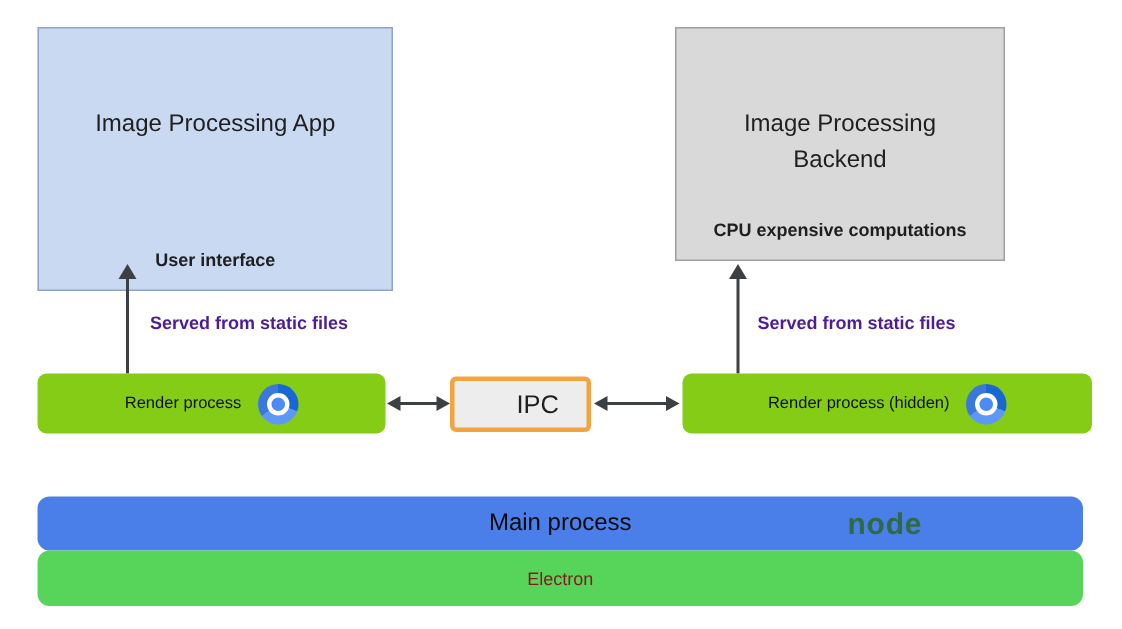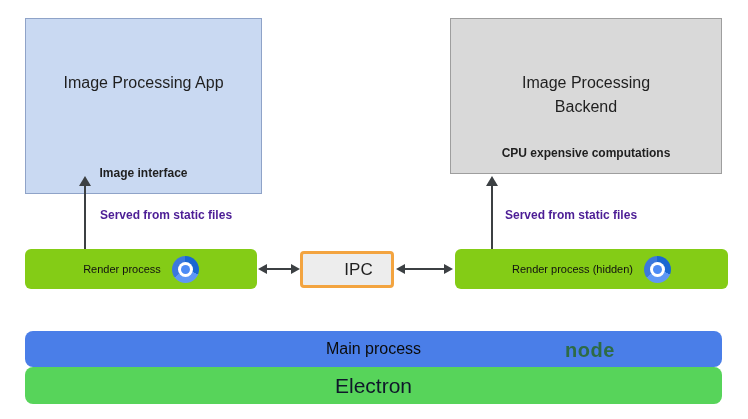--- a/index.html
+++ b/index.html
@@ -4,21 +4,21 @@
 <style>
   * { margin:0; padding:0; box-sizing:border-box; }
   html,body { background:#ffffff; }
   body { font-family:"Liberation Sans", sans-serif; color:#212121; }
 
   .canvas { position:relative; width:748px; height:419px; background:#ffffff; overflow:hidden; }
 
   
   .top-box { position:absolute; display:flex; flex-direction:column; align-items:center; }
   .app-box { left:25px; top:18px; width:237px; height:176px; background:#c9d9f2; border:1px solid #8fa3c8; }
-  .backend-box { left:450px; top:18px; width:272px; height:156px; background:#d9d9d9; border:1px solid #9e9e9e; }
+  .backend-box { left:450px; top:18px; width:220px; height:156px; background:#d9d9d9; border:1px solid #9e9e9e; }
   .box-title { margin-top:52px; font-size:16px; line-height:1.5; text-align:center; max-width:165px; color:#1f1f1f; }
   .box-subtitle { margin-top:auto; margin-bottom:13px; font-size:12px; font-weight:bold; text-align:center; color:#1f1f1f; }
 
   
   .v-line { position:absolute; width:2px; background:#3c4043; }
   .v-head { position:absolute; width:0; height:0; border-left:6px solid transparent; border-right:6px solid transparent; border-bottom:10px solid #3c4043; }
   .arrow-label { position:absolute; font-size:12px; font-weight:bold; color:#4c1d95; white-space:nowrap; }
 
   
   .h-line { position:absolute; height:2px; background:#3c4043; top:268px; }
@@ -39,30 +39,30 @@
   .ipc-box { position:absolute; left:300px; top:251px; width:94px; height:37px; background:#ededed;
              border:3px solid #f3a440; border-radius:4px; display:flex; align-items:center; justify-content:center;
              font-size:17px; color:#1f1f1f;padding-left:23px; }
 
   
   .main-bar { position:absolute; left:25px; top:311px; width:697px; height:36px; background:#4a7ee8; border-radius:8px;
               display:flex; align-items:center; justify-content:center; font-size:16px; color:#0b0b0b;margin-top:20px; }
   .node-logo { position:absolute; left:540px; top:8px; font-size:20px; font-weight:bold; letter-spacing:0.5px;
                color:#2e6b45; }
   .electron-bar { position:absolute; left:25px; top:367px; width:697px; height:37px; background:#57d45a; border-radius:8px;
-                  display:flex; align-items:center; justify-content:center; font-size:21px; color:#0f172a; }
+                  display:flex; align-items:center; justify-content:center; font-size:12px; color:#7f1d1d; }
 </style>
 </head>
 <body>
 
 <div class="canvas">
 
   <div class="top-box app-box">
     <div class="box-title">Image Processing App</div>
-    <div class="box-subtitle">Image interface</div>
+    <div class="box-subtitle">User interface</div>
   </div>
 
   <div class="top-box backend-box">
     <div class="box-title">Image Processing Backend</div>
     <div class="box-subtitle">CPU expensive computations</div>
   </div>
 
   <div class="v-head" style="left:79px; top:176px;"></div>
   <div class="v-line" style="left:84px; top:185px; height:64px;"></div>
   <div class="arrow-label" style="left:100px; top:208px;">Served from static files</div>

